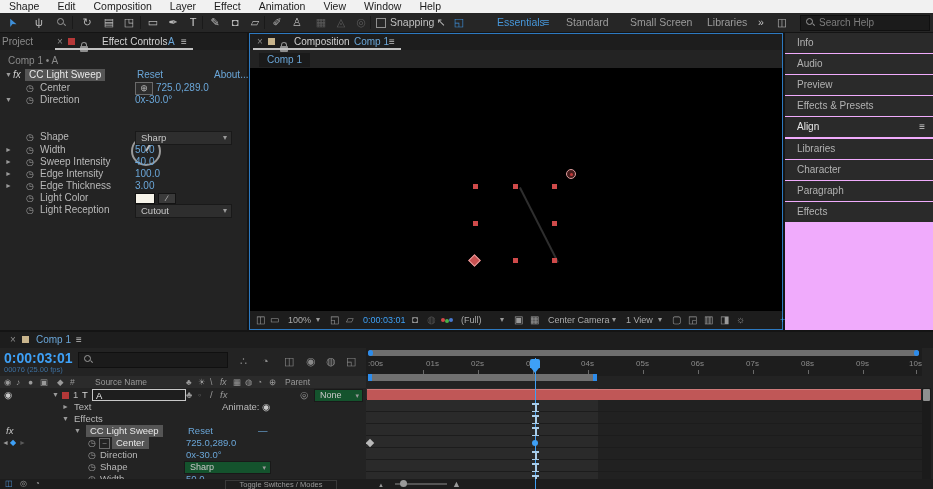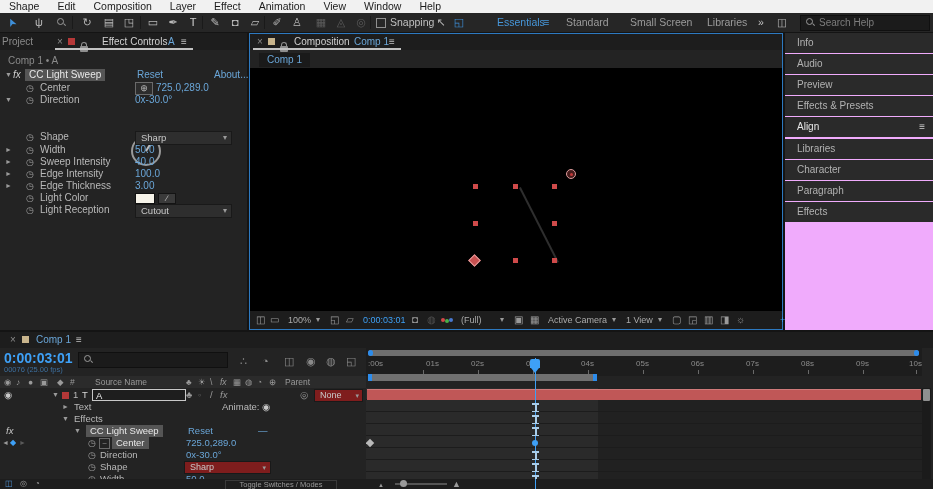--- a/index.html
+++ b/index.html
@@ -73,21 +73,21 @@
   
   .sideitem{position:absolute;left:0;width:148px;height:20px;background:#2a2a2a;font-size:10px;line-height:20px;color:#b2b2b2}
   .sideitem .t{padding-left:12px}
   .sideitem .hb{position:absolute;right:8px;top:0;color:#cfcfcf}
 
   
   .tl{position:absolute;left:0;top:332px;width:933px;height:157px;background:#232323}
   .tlrow{position:absolute;left:0;width:366px;height:12px;font-size:9.5px;line-height:12px;color:#b9b9b9}
   .tlrow .sw{position:absolute;color:#9a9a9a;font-size:9px}
   .namebox{position:absolute;background:#555;color:#e8e8e8;padding:0 4px;height:12px}
-  .tl-dd{position:absolute;height:11px;background:#7f1d1d;border:1px solid #191919;color:#c9c9c9;
+  .tl-dd{position:absolute;height:11px;background:#14532d;border:1px solid #191919;color:#c9c9c9;
          font-size:9px;line-height:11px;padding-left:5px}
   .colhdr{position:absolute;left:0;top:44px;width:366px;height:12px;background:#2b2b2b;font-size:8.5px;line-height:12px;color:#9a9a9a}
   .track{position:absolute;left:366px;top:56px;width:556px;height:91px;background:#212121;overflow:hidden}
   .track .lighter{position:absolute;left:0;top:0;width:232px;height:91px;background:#2a2a2a}
   .rowlines{position:absolute;left:0;top:0;width:556px;height:91px;
             background:repeating-linear-gradient(to bottom,transparent 0,transparent 11px,#1c1c1c 11px,#1c1c1c 12px)}
   .redbar{position:absolute;left:1px;top:1px;width:554px;height:10px;background:#c05757;border-top:1px solid #d07a7a}
   .ruler{position:absolute;left:366px;top:16px;width:556px;height:28px;background:#1d1d1d}
   .navbar{position:absolute;left:2px;top:2px;width:551px;height:6px;background:#6e6e6e;border-radius:3px}
   .navbar::before,.navbar::after{content:"";position:absolute;top:0;width:5px;height:6px;background:#2d8ceb;border-radius:3px}
@@ -291,21 +291,21 @@
     <span class="ci" style="left:177px;opacity:.4">◍</span>
     <span class="rgbdots" style="left:191px">
         <i style="left:0;top:0;background:#d04848"></i>
         <i style="left:4px;top:1px;background:#48b048"></i>
         <i style="left:8px;top:0;background:#4878d0"></i>
       </span>
     <span class="abs" style="left:211px">(Full)</span>
     <span class="ci" style="left:250px;font-size:8px">▾</span>
     <span class="ci" style="left:264px">▣</span>
     <span class="ci" style="left:280px">▦</span>
-    <span class="abs" style="left:298px">Active Camera</span>
+    <span class="abs" style="left:298px">Center Camera</span>
     <span class="ci" style="left:362px;font-size:8px">▾</span>
     <span class="abs" style="left:376px">1 View</span>
     <span class="ci" style="left:408px;font-size:8px">▾</span>
     <span class="ci" style="left:422px">▢</span>
     <span class="ci" style="left:438px">◲</span>
     <span class="ci" style="left:454px">▥</span>
     <span class="ci" style="left:470px">◨</span>
     <span class="ci" style="left:486px">☼</span>
     <span class="abs bblue" style="left:530px">+0.0</span>
   </div>

